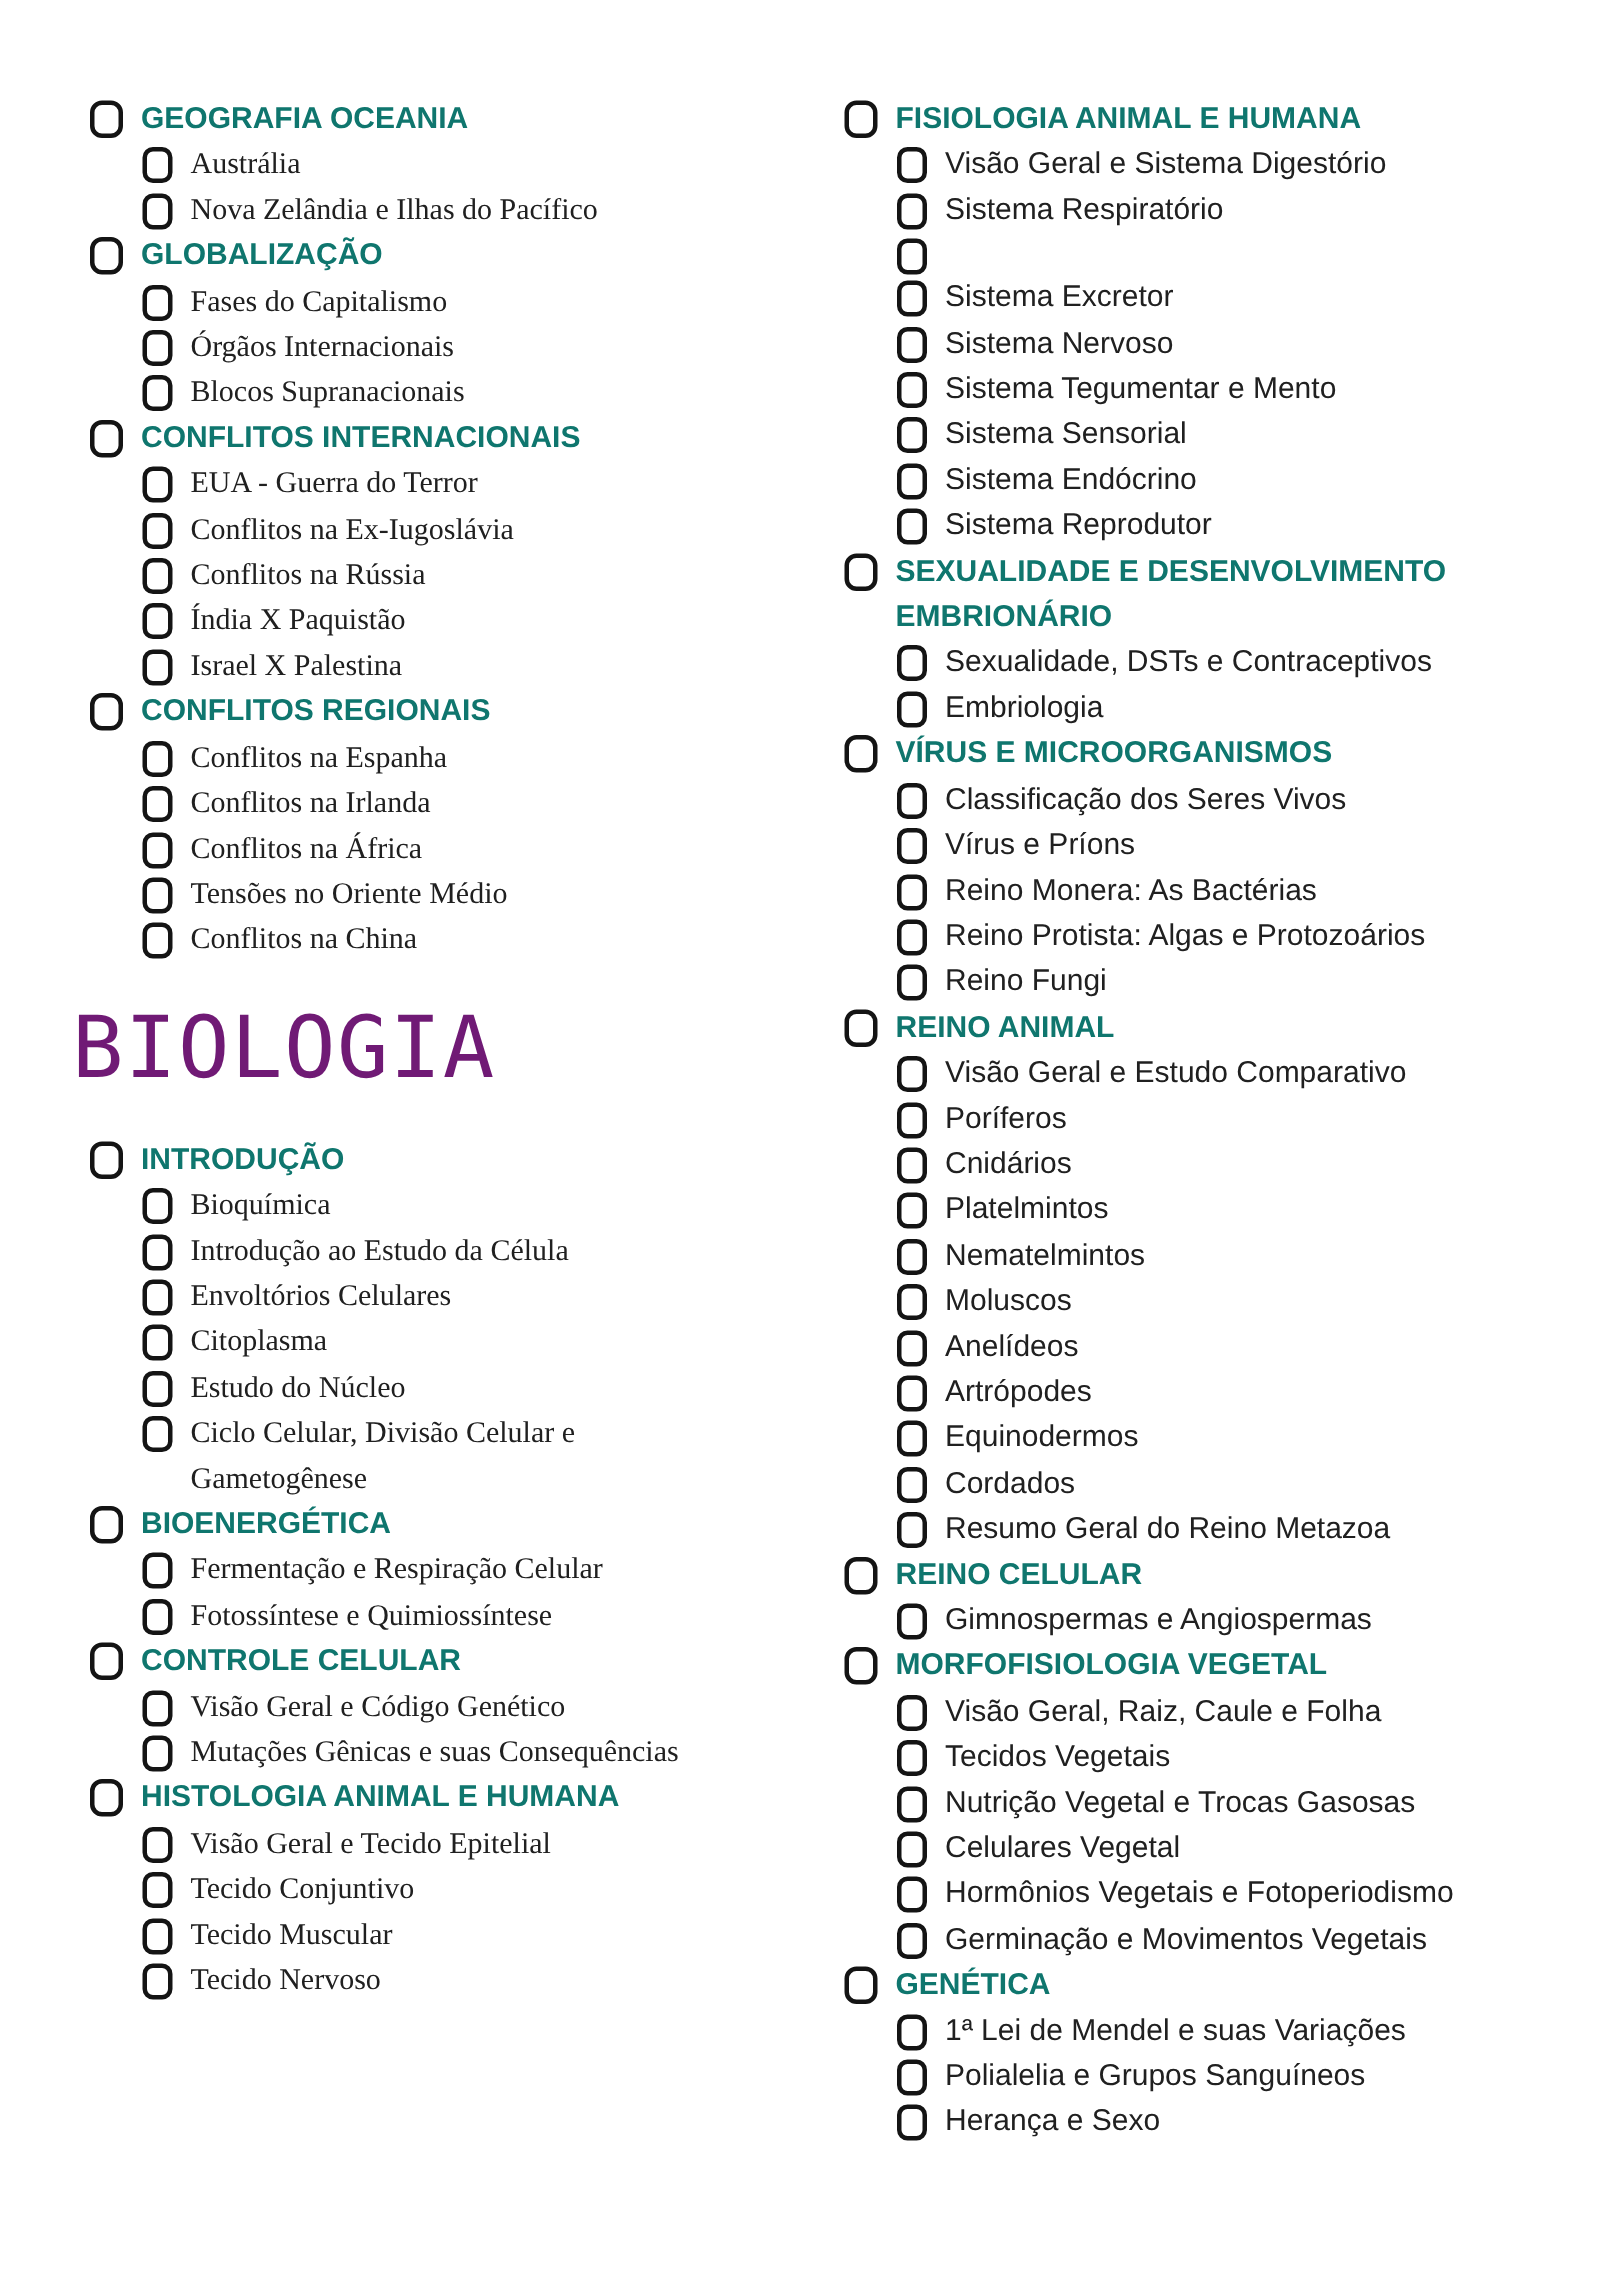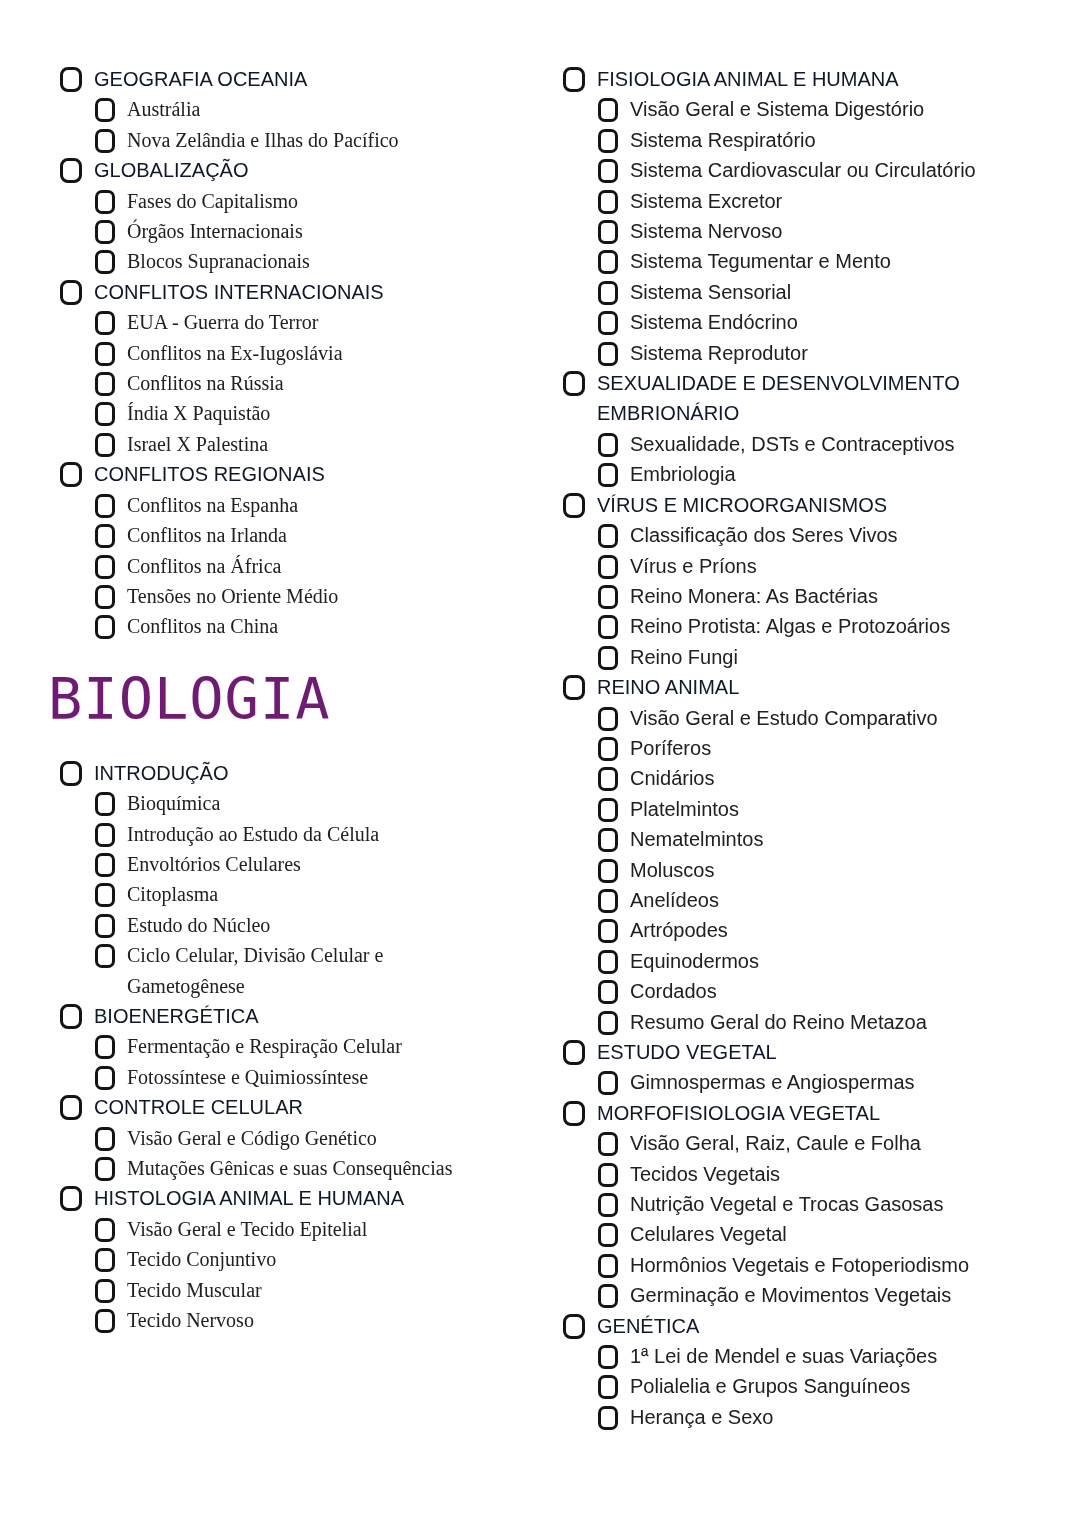--- a/index.html
+++ b/index.html
@@ -39,21 +39,21 @@
     width:22px;height:25px;
     border-radius:8px;
     margin-top:3px;
   }
   .cb.lv1{
     width:20px;height:24px;
     border-radius:7px;
     margin-top:4px;
   }
   .label{display:inline-block;}
-  .label.title{font-weight:normal;color:#0f172a;}
+  .label.title{font-weight:bold;color:#0f766e;}
   .col-left  .row.sub .label{max-width:350px;font-family:Liberation Serif, serif;}
   .col-right .row.sub .label{max-width:430px;}
   .col-right .row.top .label{max-width:430px;}
   .big-heading{
     font-family:"DejaVu Sans Mono",monospace;
     font-weight:400;
     font-size:57px;
     line-height:62px;
     letter-spacing:1px;
     color:#701a75;
@@ -242,21 +242,20 @@
         <div class="row sub">
           <span class="cb lv1"></span>
           <span class="label">Visão Geral e Sistema Digestório</span>
         </div>
         <div class="row sub">
           <span class="cb lv1"></span>
           <span class="label">Sistema Respiratório</span>
         </div>
         <div class="row sub">
           <span class="cb lv1"></span>
-          <span class="label">Sistema Cardiovascular ou Circulatório</span>
         </div>
         <div class="row sub">
           <span class="cb lv1"></span>
           <span class="label">Sistema Excretor</span>
         </div>
         <div class="row sub">
           <span class="cb lv1"></span>
           <span class="label">Sistema Nervoso</span>
         </div>
         <div class="row sub">
@@ -362,21 +361,21 @@
           <span class="label">Cordados</span>
         </div>
         <div class="row sub">
           <span class="cb lv1"></span>
           <span class="label">Resumo Geral do Reino Metazoa</span>
         </div>
       </div>
       <div class="group">
         <div class="row top">
           <span class="cb lv0"></span>
-          <span class="label title">ESTUDO VEGETAL</span>
+          <span class="label title">REINO CELULAR</span>
         </div>
         <div class="row sub">
           <span class="cb lv1"></span>
           <span class="label">Gimnospermas e Angiospermas</span>
         </div>
       </div>
       <div class="group">
         <div class="row top">
           <span class="cb lv0"></span>
           <span class="label title">MORFOFISIOLOGIA VEGETAL</span>

